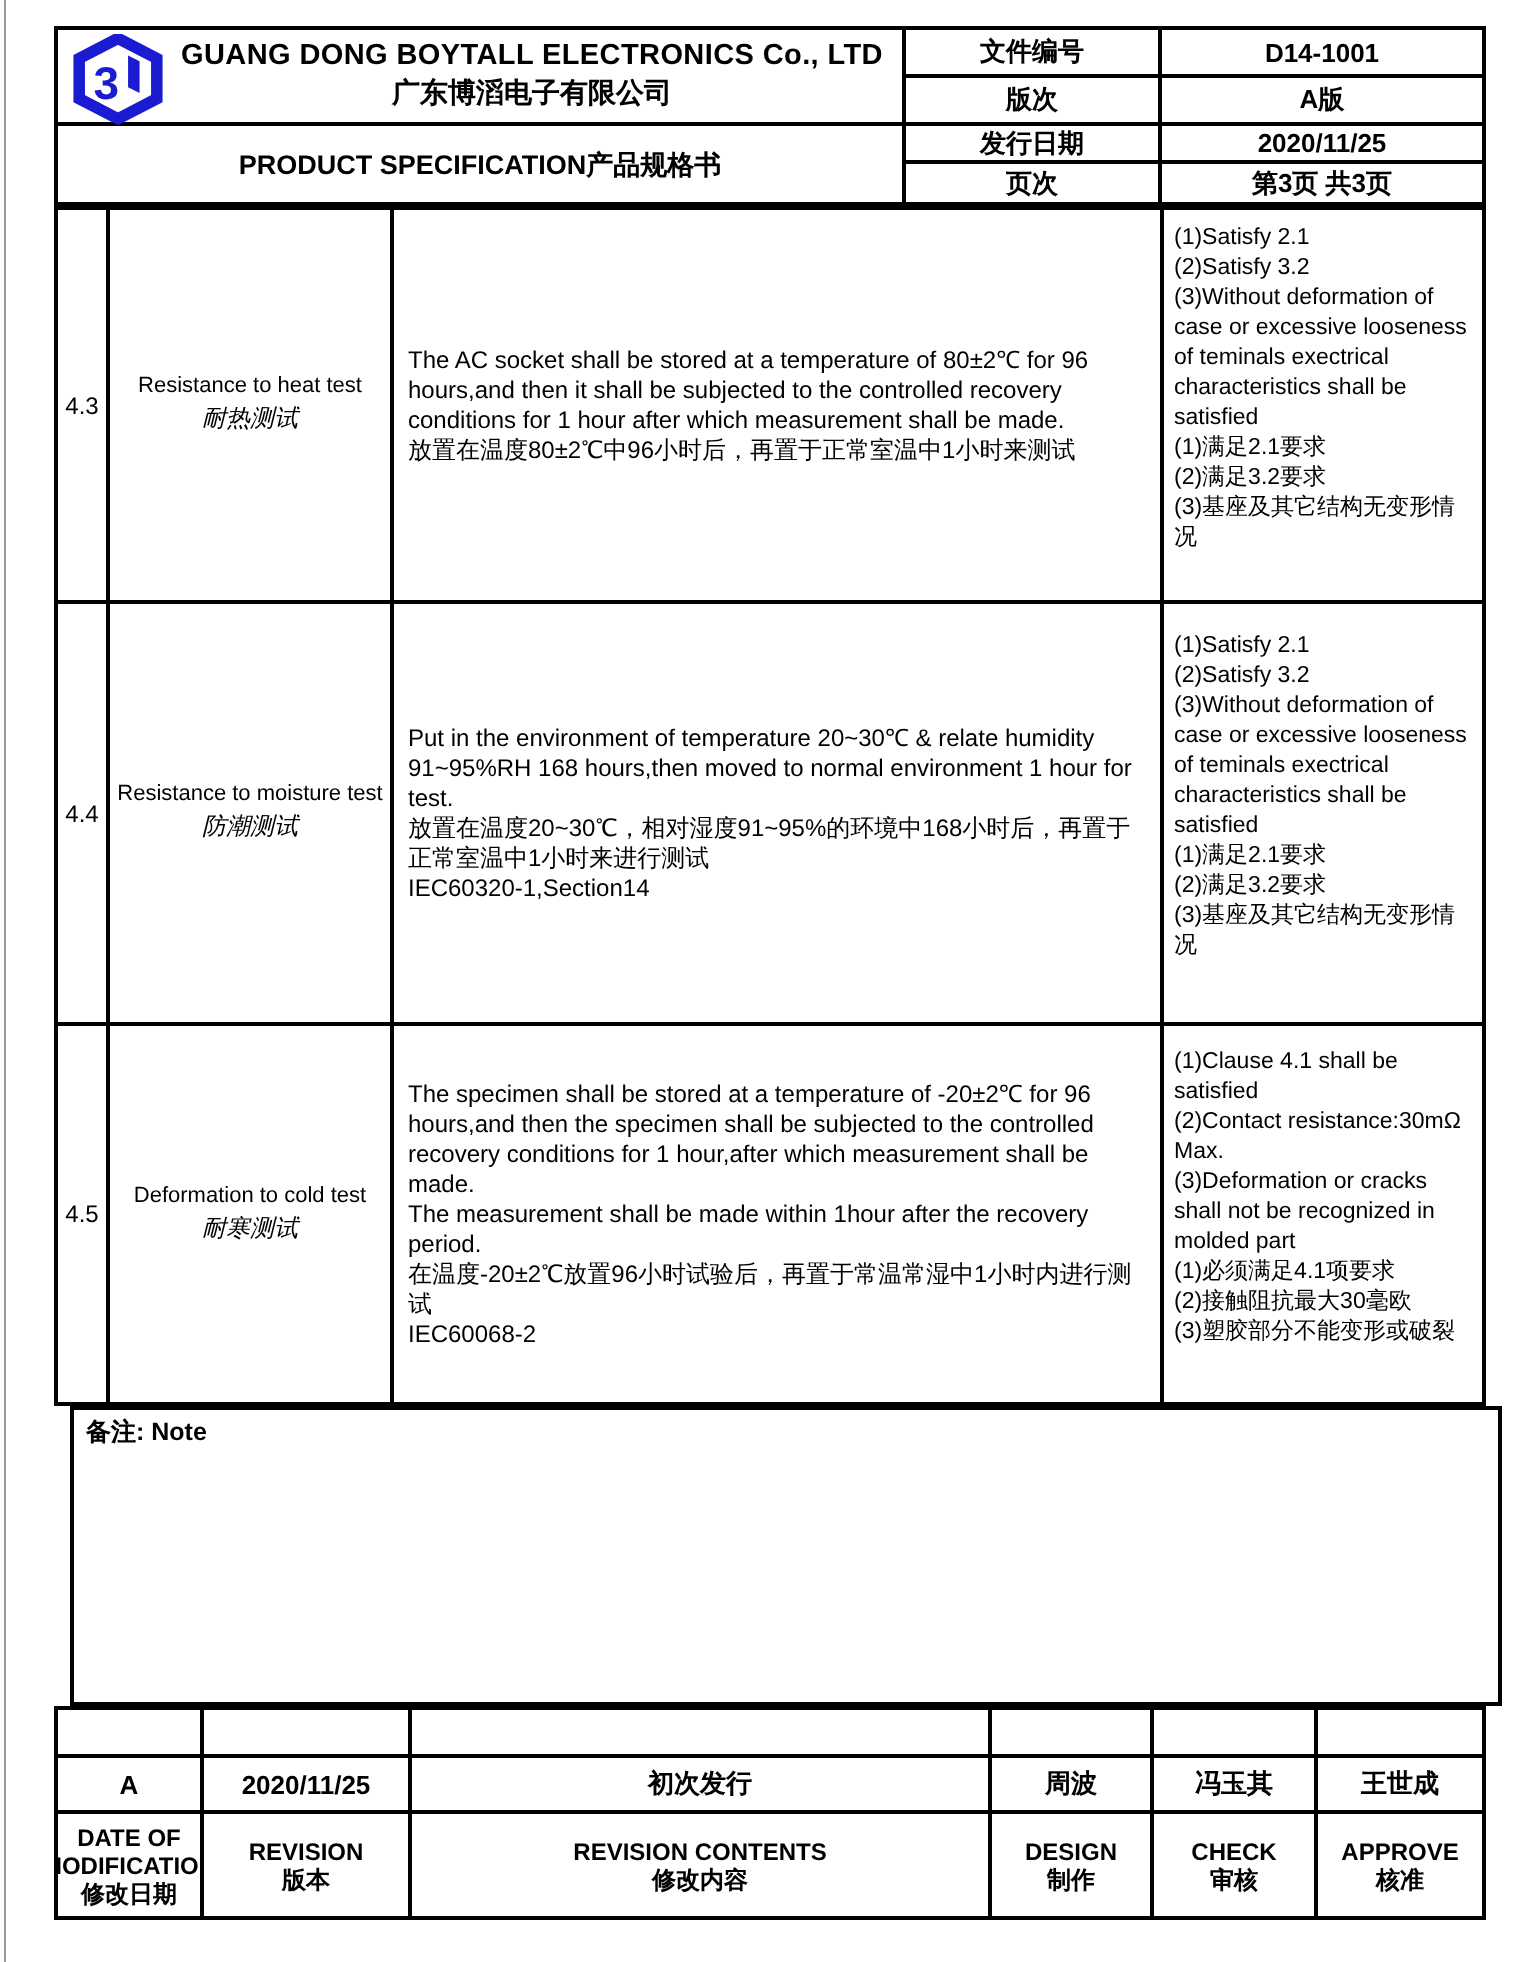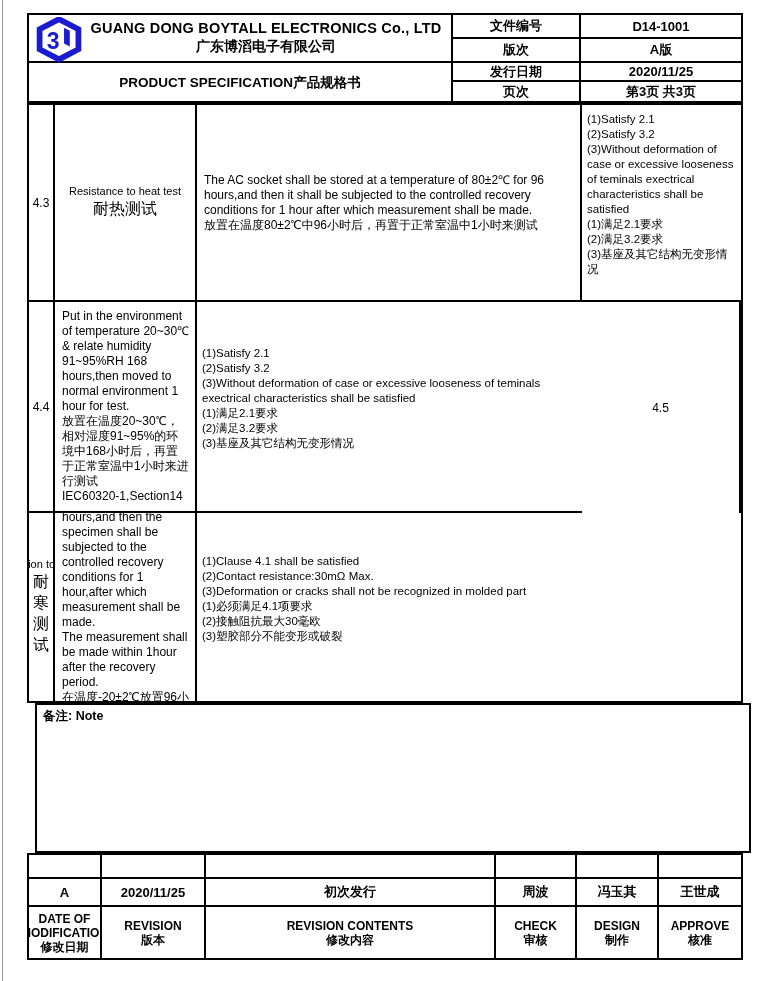--- a/index.html
+++ b/index.html
@@ -44,21 +44,21 @@
   }
   .cell { box-sizing:border-box; overflow:hidden; }
   .rb { border-right:2px solid #000; }
   .bb { border-bottom:2px solid #000; }
   .c-no { display:flex; align-items:center; justify-content:center; font-size:12px; }
   .c-item {
     display:flex; flex-direction:column; align-items:center; justify-content:center;
     text-align:center; font-size:12px;
   }
   .c-item .en { font-size:11px; white-space:nowrap; }
-  .c-item .cn { font-size:16px; margin-top:2px; }
+  .c-item .cn { font-size:12px; margin-top:2px;font-style:italic; }
   .c-desc {
     display:flex; flex-direction:column; justify-content:center;
     font-size:12px; line-height:15px; padding:4px 5px 4px 7px;
   }
   .c-crit {
     display:flex; flex-direction:column; justify-content:center;
     font-size:11.5px; line-height:15px; padding:4px 2px 20px 5px;
   }
 
   
@@ -127,20 +127,24 @@
     <div class="cell c-crit bb">
         <div>(1)Satisfy 2.1</div>
         <div>(2)Satisfy 3.2</div>
         <div>(3)Without deformation of case or excessive looseness of teminals exectrical characteristics shall be satisfied</div>
         <div>(1)满足2.1要求</div>
         <div>(2)满足3.2要求</div>
         <div>(3)基座及其它结构无变形情况</div>
       </div>
 
     <div class="cell c-no rb bb">4.4</div>
+    <div class="cell c-item rb bb">
+      <span class="en">Resistance to moisture test</span>
+      <span class="cn">防潮测试</span>
+    </div>
     <div class="cell c-desc rb bb">
         <div>Put in the environment of temperature 20~30℃ &amp; relate humidity 91~95%RH 168 hours,then moved to normal environment 1 hour for test.</div>
         <div>放置在温度20~30℃，相对湿度91~95%的环境中168小时后，再置于正常室温中1小时来进行测试</div>
         <div>IEC60320-1,Section14</div>
       </div>
     <div class="cell c-crit bb">
         <div>(1)Satisfy 2.1</div>
         <div>(2)Satisfy 3.2</div>
         <div>(3)Without deformation of case or excessive looseness of teminals exectrical characteristics shall be satisfied</div>
         <div>(1)满足2.1要求</div>
@@ -196,25 +200,25 @@
       </div>
     <div class="r-cell r-head rb">
         <div>REVISION</div>
         <div>版本</div>
       </div>
     <div class="r-cell r-head rb">
         <div>REVISION CONTENTS</div>
         <div>修改内容</div>
       </div>
     <div class="r-cell r-head rb">
+        <div>DESIGN</div>
+        <div>制作</div>
+      </div>
+    <div class="r-cell r-head rb">
         <div>CHECK</div>
         <div>审核</div>
-      </div>
-    <div class="r-cell r-head rb">
-        <div>DESIGN</div>
-        <div>制作</div>
       </div>
     <div class="r-cell r-head">
         <div>APPROVE</div>
         <div>核准</div>
       </div>
   </div>
 </div>
 
 </body></html>

